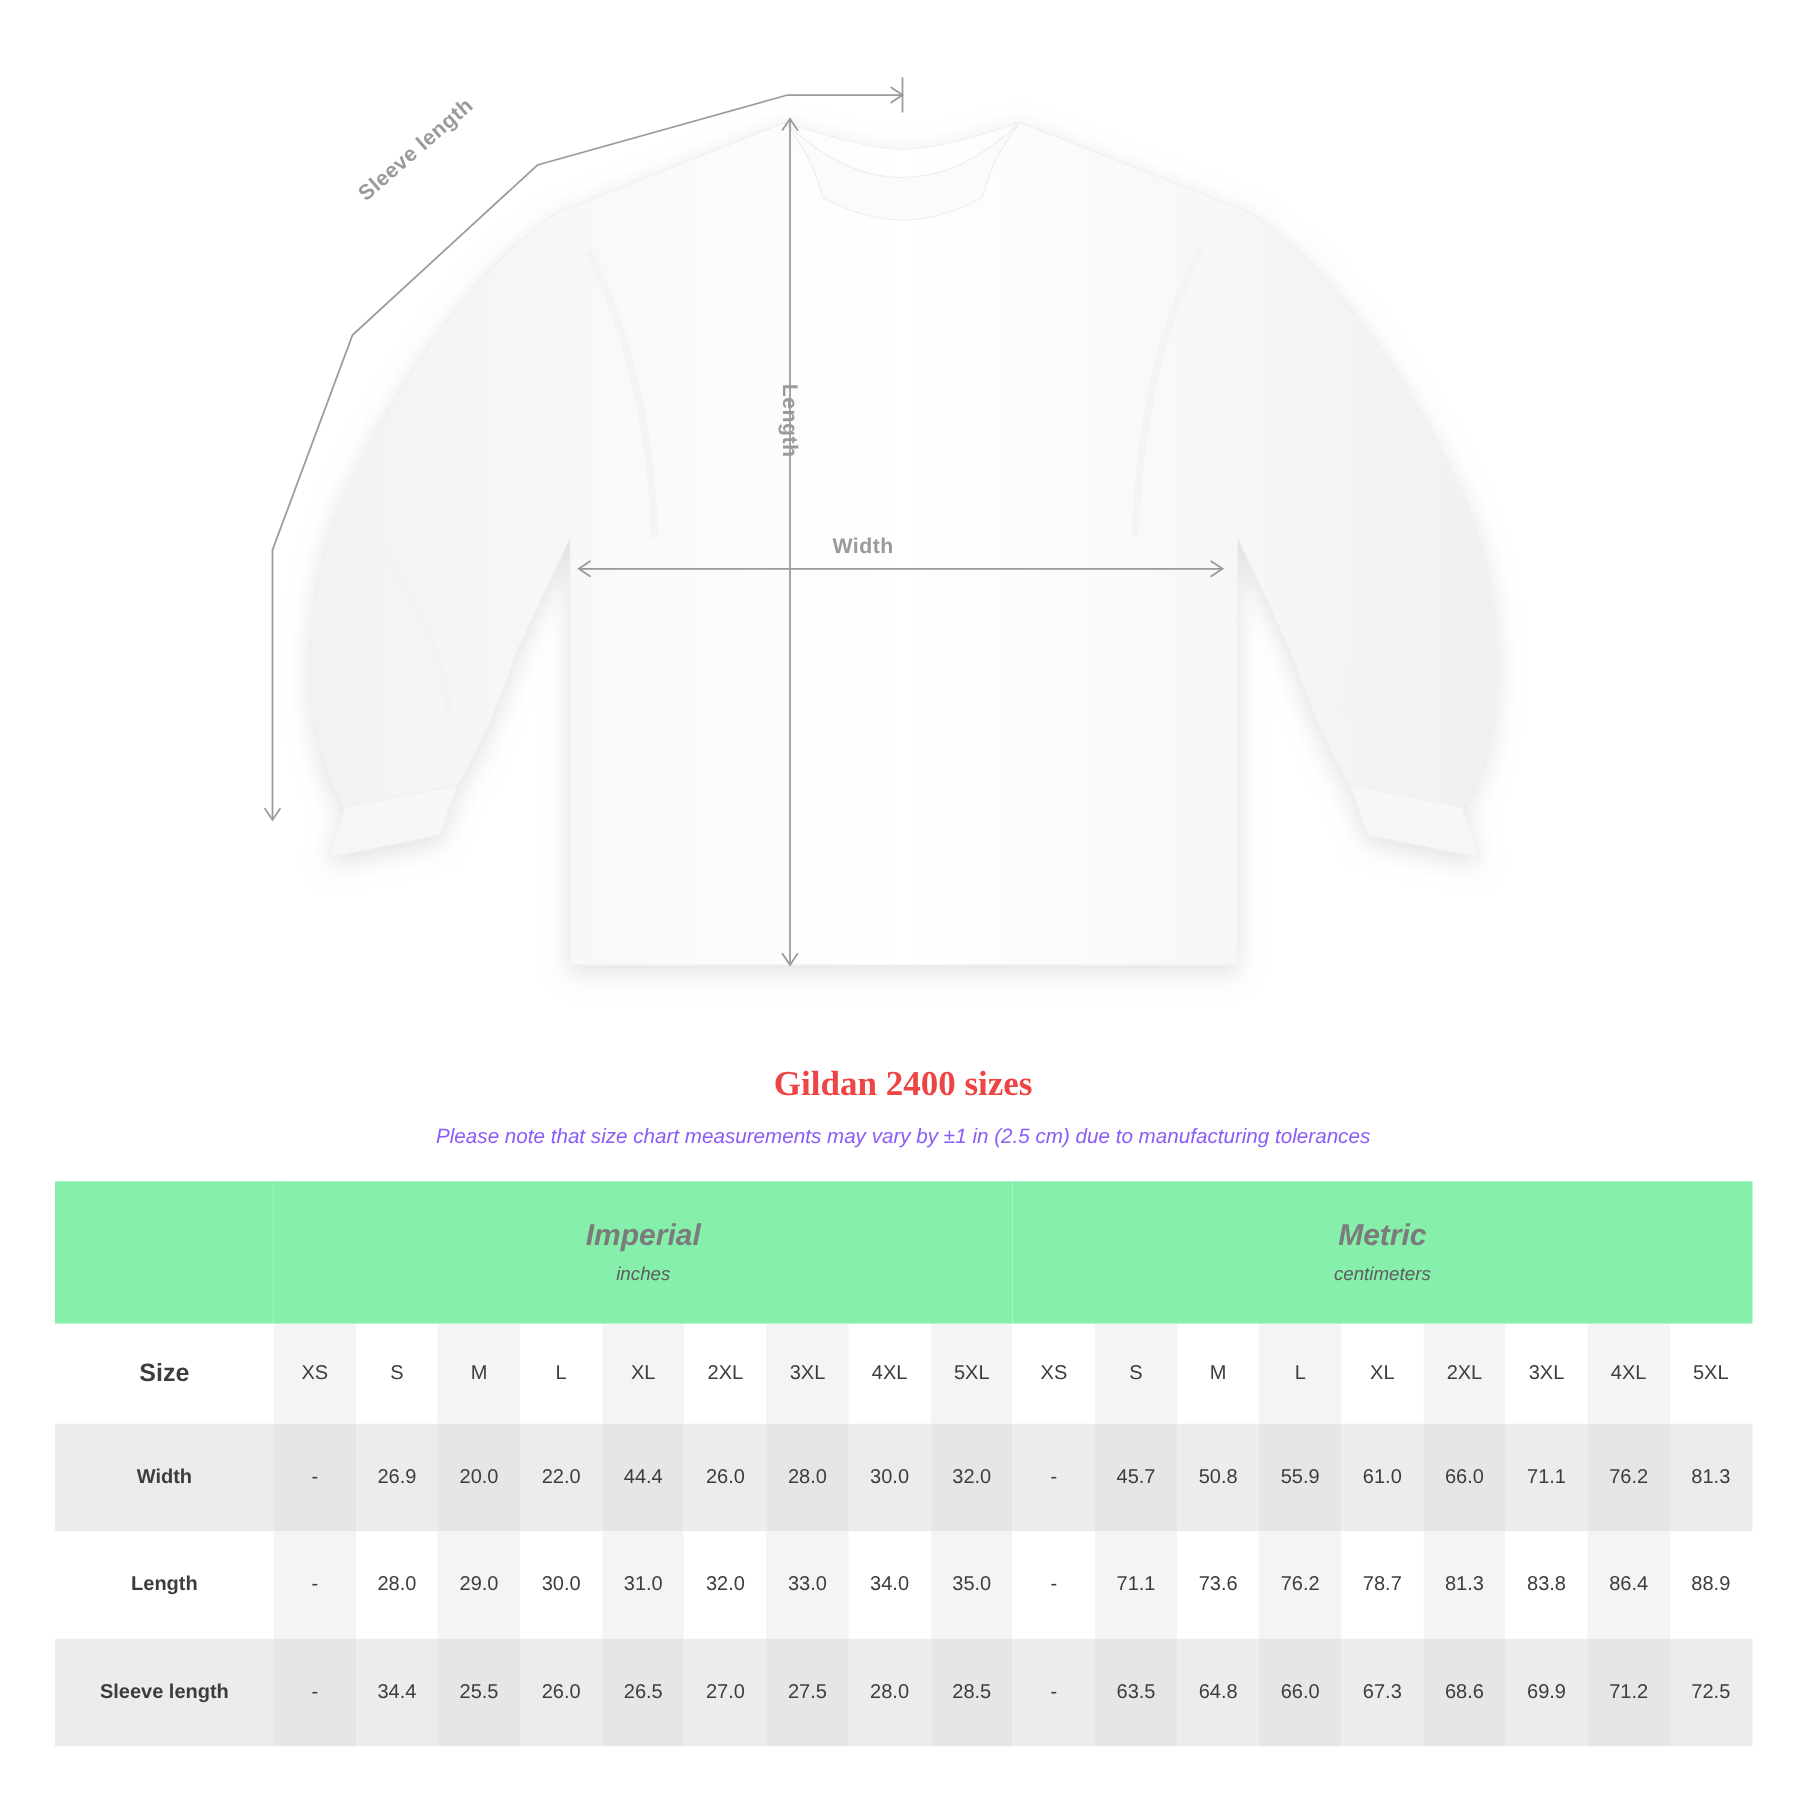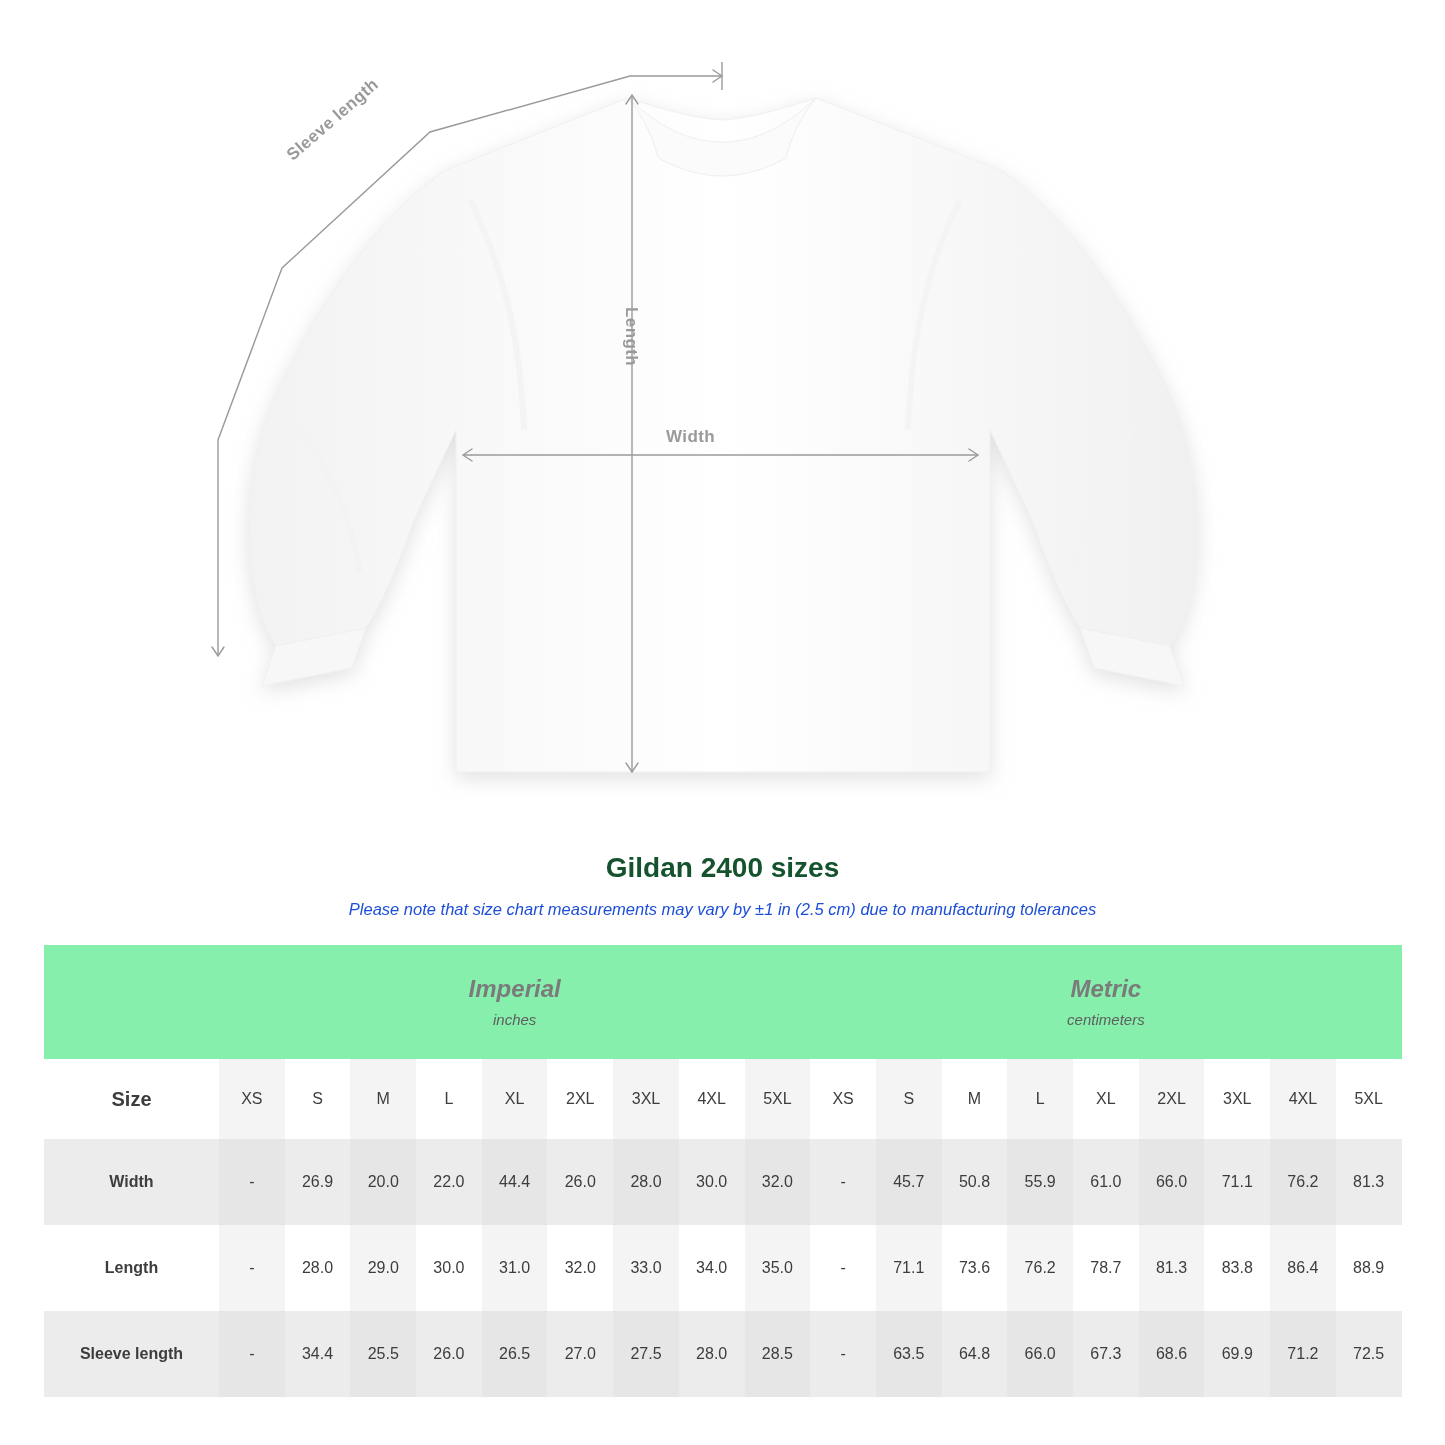--- a/index.html
+++ b/index.html
@@ -53,27 +53,28 @@
   }
 
   
   .title-block {
     text-align: center;
     margin-top: 22px;
   }
   .chart-title {
     font-size: 28px;
     font-weight: bold;
-    color: #14532d;
+    color: #ef4444;
     margin: 16px;
+    font-family: Liberation Serif, serif;
   }
   .chart-subtitle {
     font-size: 16.5px;
     font-style: italic;
-    color: #1d4ed8;
+    color: #8b5cf6;
     margin: 16px 0 0 0;
   }
 
   
   .table-wrap {
     margin: 26px 44px 0 44px;
   }
   table.size-table {
     border-collapse: collapse;
     width: 1357px;

